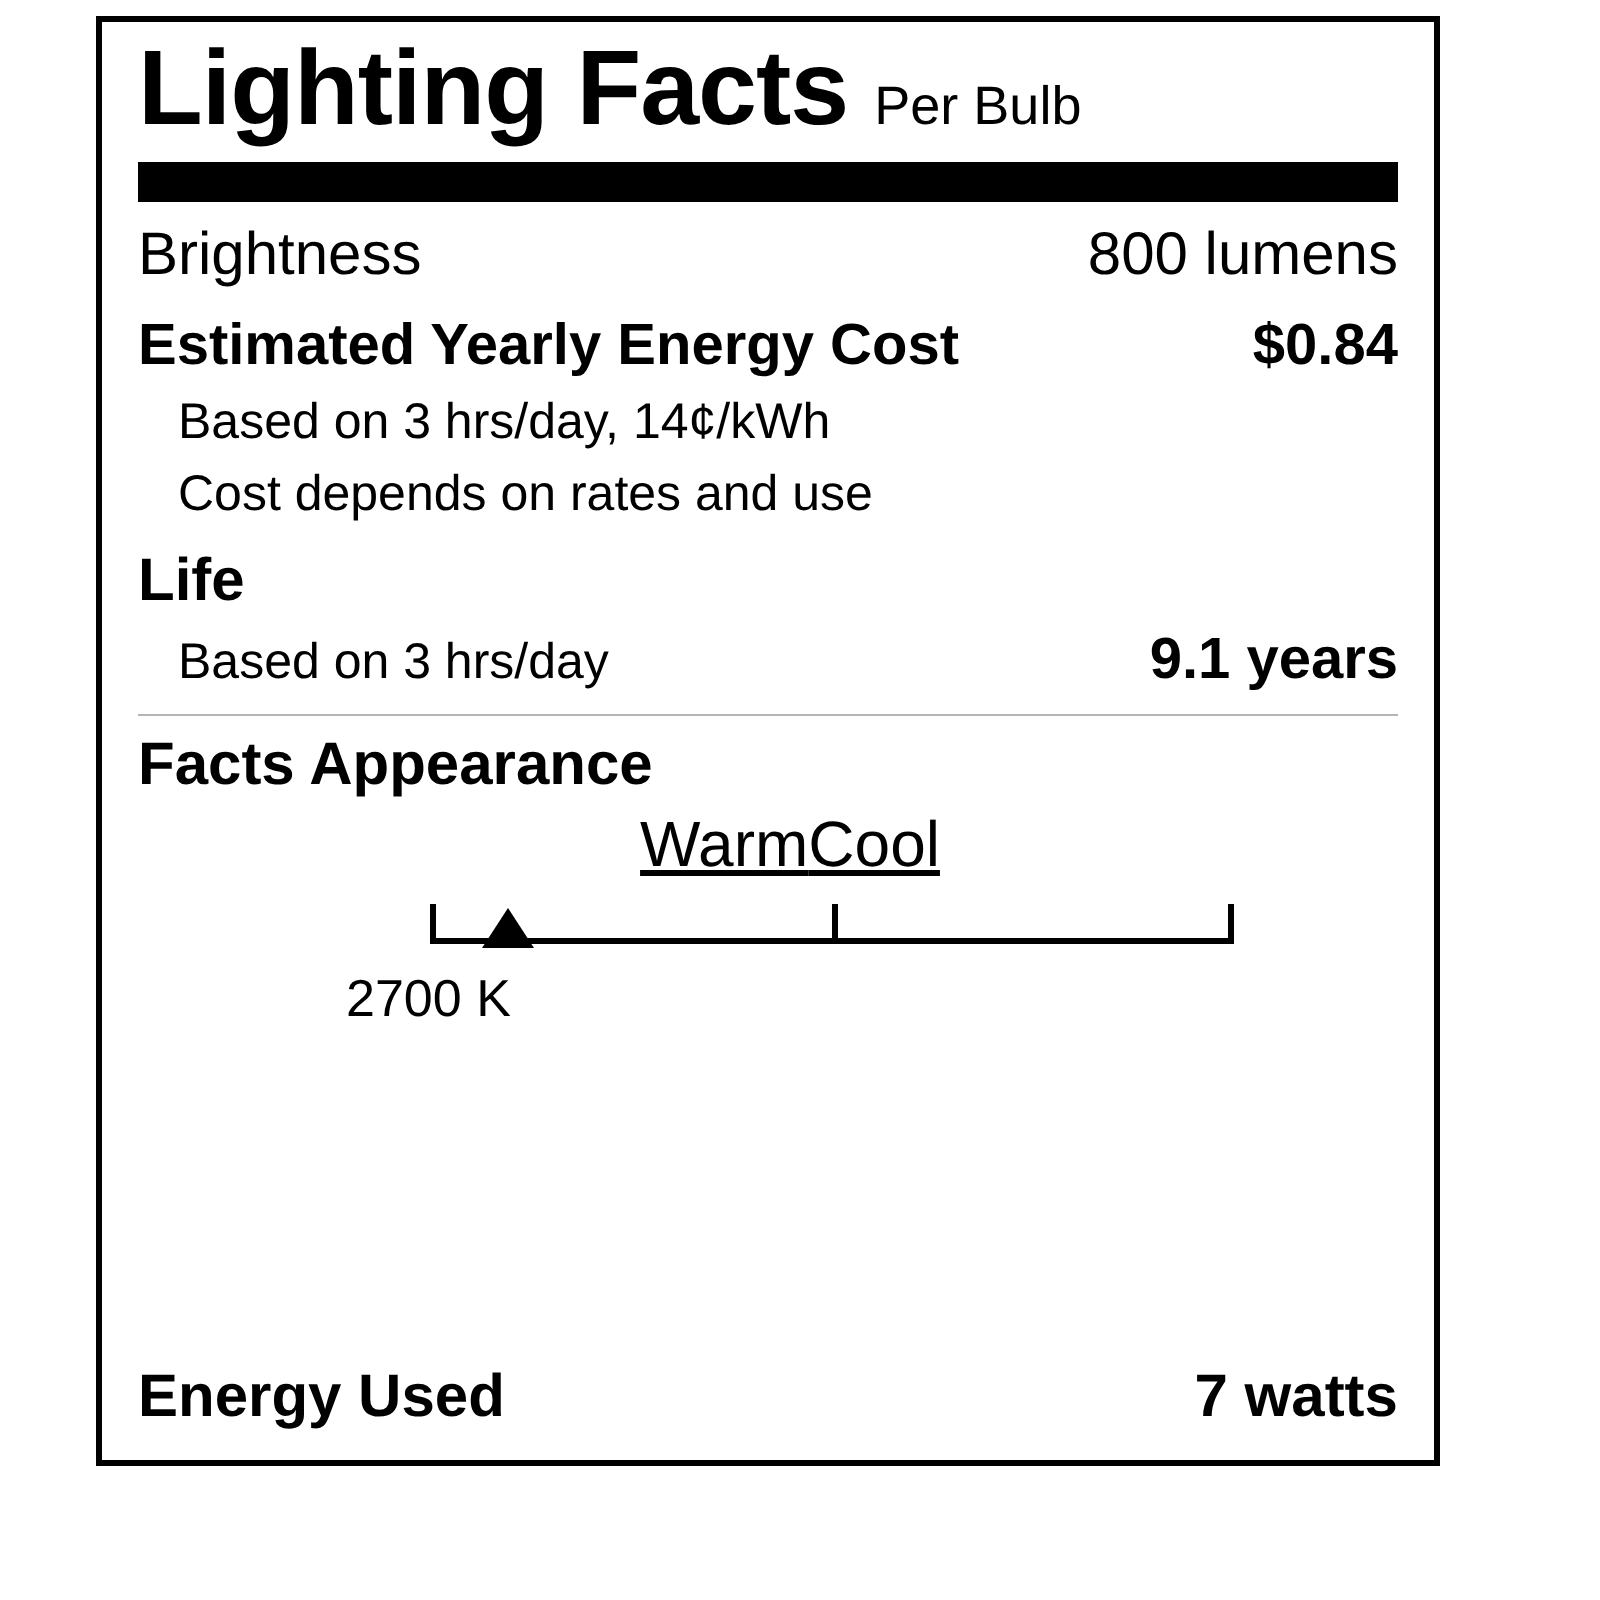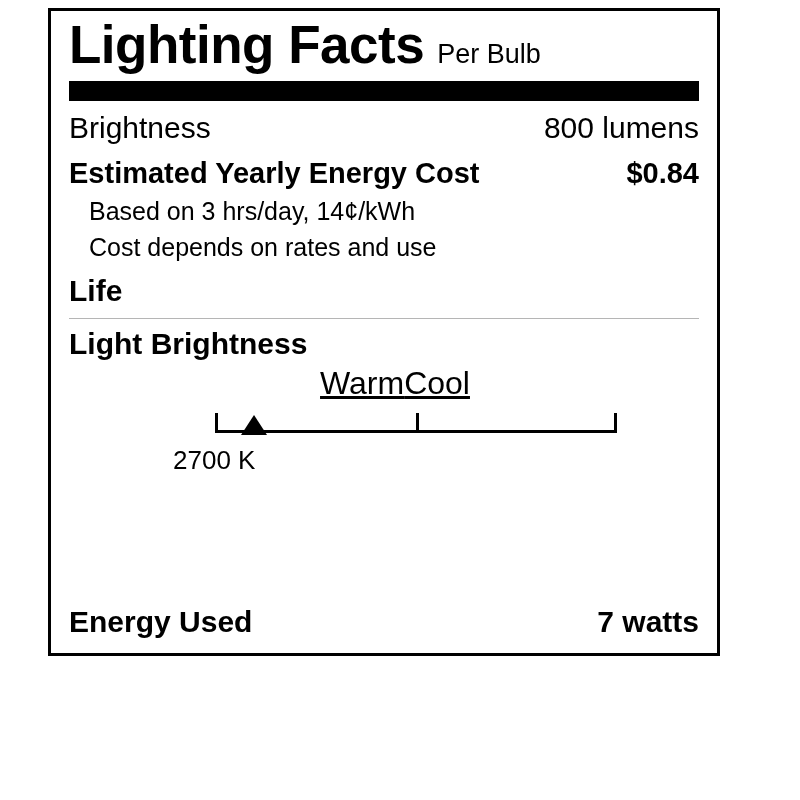--- a/index.html
+++ b/index.html
@@ -10,21 +10,21 @@
     background: #ffffff;
     font-family: "Liberation Sans", sans-serif;
     color: #000000;
   }
 
   #label {
     position: absolute;
     left: 48px;
     top: 8px;
     width: 672px;
-    height: 648px;
+    height: 725px;
     border: 3px solid #000;
     background: #fff;
     box-sizing: border-box;
   }
 
   .inner {
     padding: 0 18px;
     box-sizing: border-box;
     height: 100%;
     position: relative;
@@ -220,24 +220,28 @@
 
     <div class="row cost-row">
       <div class="cost-label">Estimated Yearly Energy Cost</div>
       <div class="cost-value">$0.84</div>
     </div>
 
     <div class="sub-line">Based on 3 hrs/day, 14¢/kWh</div>
     <div class="sub-line">Cost depends on rates and use</div>
 
     <div class="life-head">Life</div>
+    <div class="life-row">
+      <div class="life-basis">Based on 3 hrs/day</div>
+      <div class="life-value">9.1 years</div>
+    </div>
 
     <div class="divider"></div>
 
-    <div class="appearance-head">Light Brightness</div>
+    <div class="appearance-head">Facts Appearance</div>
 
     <div class="scale-wrap">
       <div class="scale-labels">
         <div class="warm">Warm</div>
         <div class="cool">Cool</div>
       </div>
       <div class="ruler">
         <div class="line"></div>
         <div class="tick left"></div>
         <div class="tick mid"></div>

